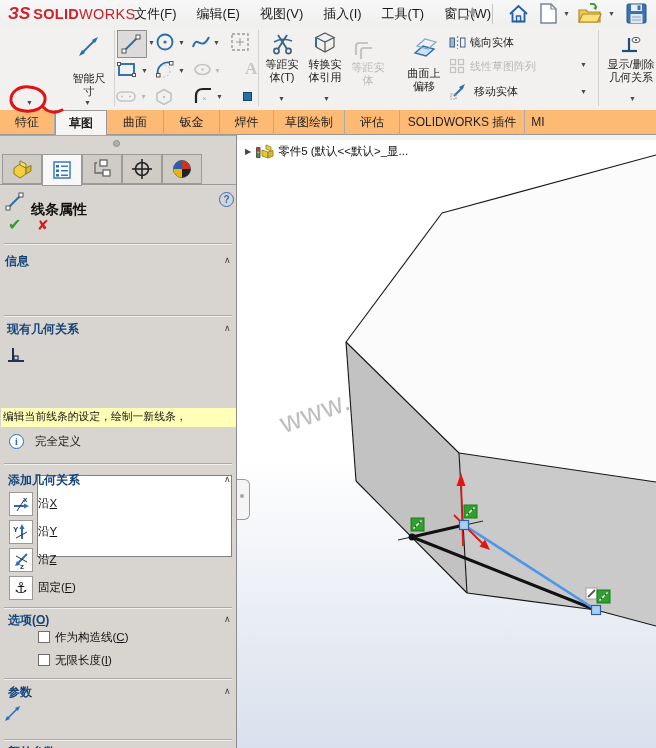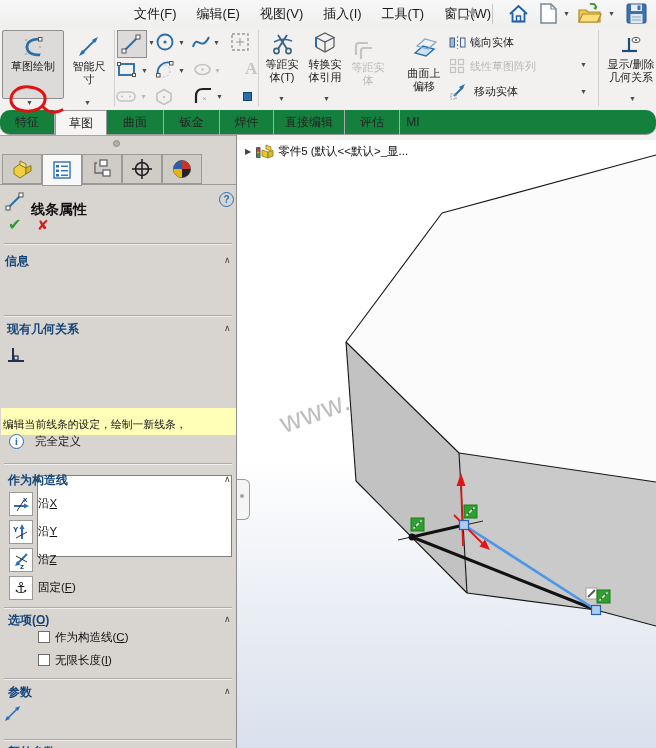--- a/index.html
+++ b/index.html
@@ -19,36 +19,36 @@
   .dd{font-size:7px;color:#4a4a4a;}
   
   #toolbar{left:0;top:28px;width:656px;height:82px;background:#f2f1f0;}
   .tb-sep{top:2px;width:1px;height:76px;background:#d2d1d0;}
   .tool-big{border:1px solid transparent;border-radius:2px;text-align:center;}
   .pressed{background:#dcdbda;border:1px solid #8f8f8f;}
   .tb-label{font-size:11px;line-height:12.5px;text-align:center;color:#222;}
   .dim{color:#b9b9b9 !important;}
   .ddarrow{font-size:7px;color:#4a4a4a;line-height:8px;}
   
-  #tabstrip{left:0;top:110px;width:656px;height:25px;background:#15803d;border-bottom:1px solid #999;box-sizing:border-box;display:flex;border-radius:10px;}
+  #tabstrip{left:0;top:110px;width:656px;height:25px;background:#fdba74;border-bottom:1px solid #999;box-sizing:border-box;display:flex;}
   .tab{box-sizing:border-box;height:25px;line-height:24px;text-align:center;font-size:12px;color:#222;
        border-right:1px solid #aaa;overflow:hidden;white-space:nowrap;cursor:default;}
-  .tab.active{background:#f6f5f4;border:1px solid #999;border-bottom:none;font-weight:normal;}
+  .tab.active{background:#f6f5f4;border:1px solid #999;border-bottom:none;font-weight:bold;}
   
   #panel{left:0;top:135px;width:237px;height:613px;background:#d8d4cf;border-right:1px solid #8c8c8c;box-sizing:border-box;overflow:hidden;}
   #panel-grip{left:0;top:0;width:236px;height:13px;border-top:1px solid #a6a6a6;}
   #panel-grip .dot{position:absolute;left:113px;top:4px;width:5px;height:5px;border-radius:50%;background:#b3afa9;border:1px solid #8f8b85;}
   #ptabs{left:0;top:13px;width:236px;height:37px;border-bottom:1px solid #9a9a9a;box-sizing:border-box;background:#d8d4cf;}
   .ptab{position:absolute;top:6px;width:40px;height:30px;box-sizing:border-box;border:1px solid #9a9a9a;background:#cfccc6;
         display:flex;align-items:center;justify-content:center;}
   .ptab.active{background:#f8f8f8;height:32px;z-index:2;}
   .sec-head{font-size:12px;font-weight:bold;color:#15457a;}
   .chev{font-size:9px;color:#444;}
   .divider{left:4px;width:228px;height:0;border-top:1px solid #aaa;border-bottom:1px solid #f0efee;}
-  #infobox{left:1px;top:273px;width:233px;background:#ffffb8;padding:10px 1px 3px 2px;font-size:10.8px;line-height:13.5px;color:#111;}
+  #infobox{left:1px;top:273px;width:233px;background:#ffffb8;padding:2px 1px 3px 2px;font-size:10.8px;line-height:13.5px;color:#111;}
   #rel-listbox{left:37px;top:340px;width:193px;height:80px;background:#fff;border:1px solid #7f7f7f;}
   .axis-btn{left:9px;width:24px;height:24px;background:#fff;border:1px solid #9a9a9a;box-sizing:border-box;display:flex;align-items:center;justify-content:center;}
   .rel-label{font-size:11.5px;color:#111;}
   .u{text-decoration:underline;}
   .checkbox{width:12px;height:12px;background:#fff;border:1px solid #6e6e6e;box-sizing:border-box;}
   .check-mark{color:#2e9e2e;font-size:16px;font-weight:bold;}
   .x-mark{color:#cc2222;font-size:14px;font-weight:bold;}
   .help-circle{width:13px;height:13px;border:1.5px solid #2a6fbd;border-radius:50%;color:#2a6fbd;font-size:10px;font-weight:bold;
                text-align:center;line-height:13px;}
   .info-circle{width:13px;height:13px;border:1.5px solid #2a6fbd;border-radius:50%;color:#2a6fbd;font-size:10px;font-weight:bold;
@@ -64,20 +64,25 @@
              transform:rotate(-20deg);transform-origin:0 50%;letter-spacing:1px;z-index:2;}
   #scene{left:0;top:0;z-index:3;}
   #annotation{left:0px;top:80px;z-index:50;pointer-events:none;}
 </style>
 </head>
 <body>
 
 <div id="app">
 
   <div id="menubar" class="abs">
+    <div id="logo" class="abs">
+      <span class="logo-mark">ЗS</span>
+      <span class="logo-solid">SOLID</span>
+        <span class="logo-works">WORKS</span>
+    </div>
     <div id="menus" class="abs">
       <div class="menu-item">文件(F)</div>
       <div class="menu-item">编辑(E)</div>
       <div class="menu-item">视图(V)</div>
       <div class="menu-item">插入(I)</div>
       <div class="menu-item">工具(T)</div>
       <div class="menu-item">窗口(W)</div>
     </div>
     <svg class="abs" style="left:463px;top:6px" width="16" height="16">
       <path d="M9,1 L14,6 L11,8 L12,12 L4,4 L8,5 Z" fill="#9d9d9d"></path>
@@ -106,44 +111,29 @@
       <rect x="5" y="1.5" width="11" height="6.5" fill="#e9eff6"></rect>
       <rect x="11.5" y="2.5" width="3" height="4.5" fill="#3c72b4"></rect>
       <rect x="4.5" y="11" width="12" height="9" fill="#dfe7f0"></rect>
       <line x1="6" y1="14" x2="15" y2="14" stroke="#8fa6bd"></line>
         <line x1="6" y1="17" x2="15" y2="17" stroke="#8fa6bd"></line>
     </svg>
   </div>
 
   <div id="toolbar" class="abs">
 
-    <div class="abs tool-big pressed" style="left:2px;top:2px;width:60px;height:67px">
-      <svg width="26" height="26" style="margin:3px auto 0">
-        <circle cx="6" cy="6" r="0.9" fill="#9aa"></circle>
-          <circle cx="13" cy="6" r="0.9" fill="#9aa"></circle>
-          <circle cx="20" cy="6" r="0.9" fill="#9aa"></circle>
-        <circle cx="6" cy="13" r="0.9" fill="#9aa"></circle>
-          <circle cx="20" cy="13" r="0.9" fill="#9aa"></circle>
-        <circle cx="6" cy="20" r="0.9" fill="#9aa"></circle>
-          <circle cx="13" cy="20" r="0.9" fill="#9aa"></circle>
-          <circle cx="20" cy="20" r="0.9" fill="#9aa"></circle>
-        <path d="M20,5 Q7,5 7,13 Q7,21 20,21" fill="none" stroke="#2a6fa8" stroke-width="2.6"></path>
-        <rect x="18.5" y="3.5" width="3.5" height="3.5" fill="#fff" stroke="#555"></rect>
-      </svg>
-      <div class="tb-label" style="width:44px;margin:0 auto">草图绘制</div>
-    </div>
     <span class="abs ddarrow" style="left:26px;top:71px">▼</span>
 
     <div class="abs tool-big" style="left:64px;top:2px;width:48px;height:67px">
       <svg width="24" height="24" style="margin:4px auto 0">
         <line x1="4" y1="19" x2="19" y2="4" stroke="#2a6fa8" stroke-width="1.8"></line>
         <path d="M2,21 L8,18 L5,15 Z" fill="#2a6fa8"></path>
         <path d="M21,2 L15,5 L18,8 Z" fill="#2a6fa8"></path>
       </svg>
-      <div class="tb-label" style="width:40px;margin:1px auto">智能尺寸</div>
+      <div class="tb-label" style="width:40px;margin:13px auto">智能尺寸</div>
     </div>
     <span class="abs ddarrow" style="left:84px;top:71px">▼</span>
 
     <div class="abs tb-sep" style="left:114px"></div>
 
     <div class="abs pressed" style="left:117px;top:2px;width:28px;height:26px">
       <svg width="22" height="22" style="margin:2px">
         <line x1="4" y1="18" x2="18" y2="4" stroke="#2a6fa8" stroke-width="2"></line>
         <rect x="2" y="16" width="4" height="4" fill="#fff" stroke="#555"></rect>
           <rect x="16" y="2" width="4" height="4" fill="#fff" stroke="#555"></rect>
@@ -276,22 +266,23 @@
     </div>
     <span class="abs ddarrow" style="left:629px;top:67px">▼</span>
   </div>
 
   <div id="tabstrip" class="abs">
     <div class="tab" style="width:55px">特征</div>
     <div class="tab active" style="width:52px">草图</div>
     <div class="tab" style="width:57px">曲面</div>
     <div class="tab" style="width:56px">钣金</div>
     <div class="tab" style="width:54px">焊件</div>
-    <div class="tab" style="width:71px">直接编辑</div>
+    <div class="tab" style="width:71px">草图绘制</div>
     <div class="tab" style="width:55px">评估</div>
+    <div class="tab" style="width:125px">SOLIDWORKS 插件</div>
     <div class="tab" style="width:26px;border-right:none">MI</div>
   </div>
 
   <div id="panel" class="abs">
     <div id="panel-grip" class="abs">
         <div class="dot"></div>
       </div>
 
     <div id="ptabs" class="abs">
       <div class="ptab" style="left:2px">
@@ -364,21 +355,21 @@
       <line x1="8" y1="3" x2="8" y2="16" stroke="#1f3050" stroke-width="2"></line>
       <line x1="3" y1="16" x2="19" y2="16" stroke="#1f3050" stroke-width="2"></line>
       <rect x="9" y="11" width="4" height="4" fill="none" stroke="#1f3050" stroke-width="1.2"></rect>
     </svg>
     <div id="rel-listbox" class="abs"></div>
     <div class="abs info-circle" style="left:9px;top:299px">i</div>
     <div class="abs" style="left:35px;top:299px;font-size:11.5px">完全定义</div>
 
     <div class="abs divider" style="top:328px"></div>
 
-    <div class="abs sec-head" style="left:8px;top:337px">作为构造线</div>
+    <div class="abs sec-head" style="left:8px;top:337px">添加几何关系</div>
     <span class="abs chev" style="left:224px;top:339px">∧</span>
 
     <div class="abs axis-btn" style="top:357px">
       <svg width="20" height="20">
         <line x1="3" y1="12" x2="15" y2="12" stroke="#2a6fbd" stroke-width="2"></line>
           <path d="M18,12 L13,9.5 L13,14.5 Z" fill="#2a6fbd"></path>
         <line x1="6" y1="17" x2="13" y2="6" stroke="#333" stroke-width="1"></line>
         <text x="12" y="8" font-size="8" font-weight="bold" fill="#17406e">x</text>
       </svg>
     </div>

